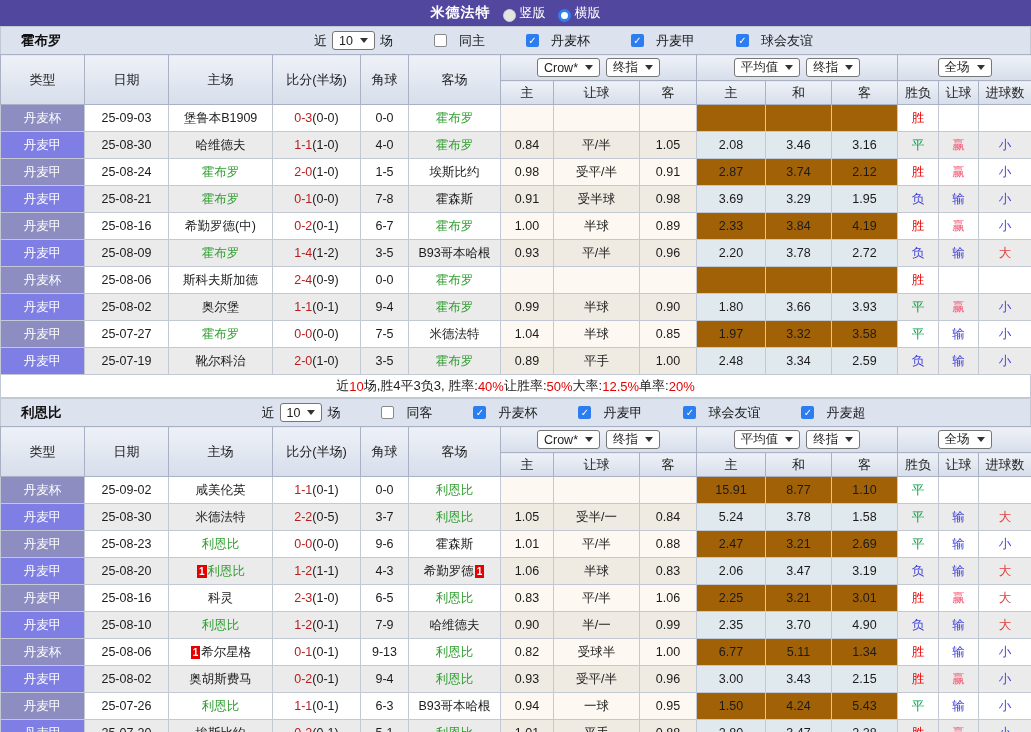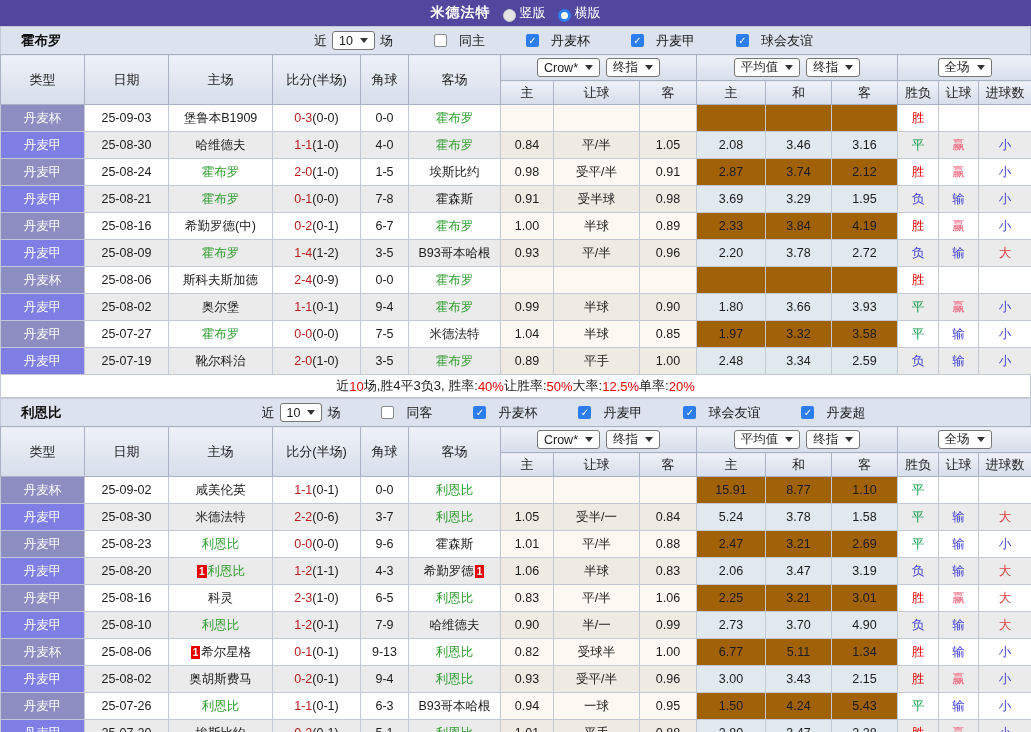--- a/index.html
+++ b/index.html
@@ -451,21 +451,21 @@
               <td class="avg">8.77</td>
               <td class="avg">1.10</td>
               <td><span class="c-green">平</span></td>
               <td><span></span></td>
               <td><span></span></td>
             </tr>
             <tr class="alt">
               <td class="type">丹麦甲</td>
               <td>25-08-30</td>
               <td><span>米德法特</span></td>
-              <td><span class="score-main">2-2</span><span>(0-6)</span></td>
+              <td><span class="score-main">2-2</span><span>(0-5)</span></td>
               <td>3-7</td>
               <td><span class="green">利恩比</span></td>
               <td class="odds">1.05</td>
               <td class="odds">受半/一</td>
               <td class="odds">0.84</td>
               <td class="avg">5.24</td>
               <td class="avg">3.78</td>
               <td class="avg">1.58</td>
               <td><span class="c-green">平</span></td>
               <td><span class="c-blue">输</span></td>
@@ -525,21 +525,21 @@
             <tr class="alt">
               <td class="type">丹麦甲</td>
               <td>25-08-10</td>
               <td><span class="green">利恩比</span></td>
               <td><span class="score-main">1-2</span><span>(0-1)</span></td>
               <td>7-9</td>
               <td><span>哈维德夫</span></td>
               <td class="odds">0.90</td>
               <td class="odds">半/一</td>
               <td class="odds">0.99</td>
-              <td class="avg">2.73</td>
+              <td class="avg">2.35</td>
               <td class="avg">3.70</td>
               <td class="avg">4.90</td>
               <td><span class="c-blue">负</span></td>
               <td><span class="c-blue">输</span></td>
               <td><span class="c-red2">大</span></td>
             </tr>
             <tr>
               <td class="type">丹麦杯</td>
               <td>25-08-06</td>
               <td><span class="badge">1</span><span>希尔星格</span></td>

